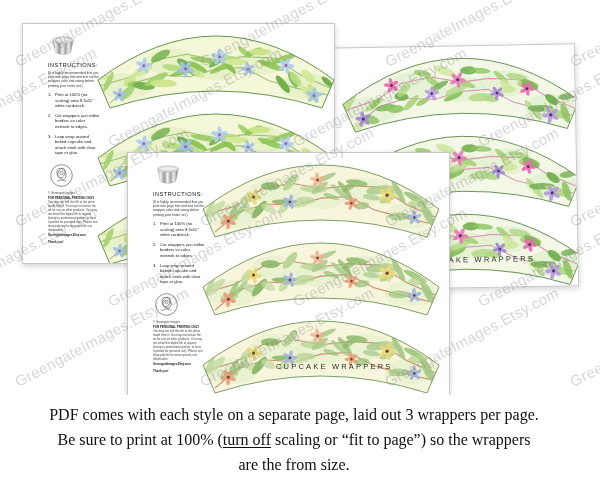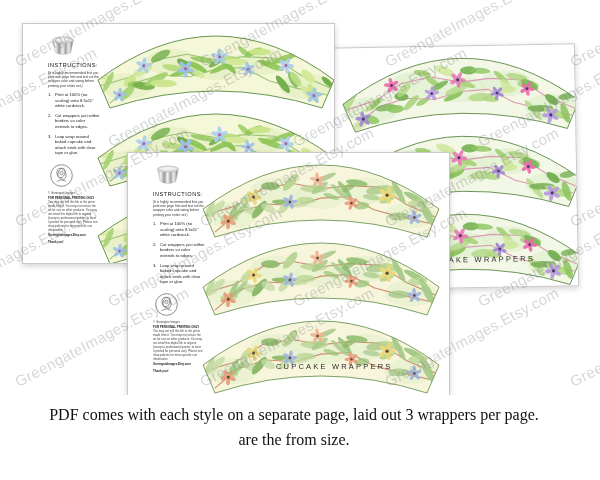--- a/index.html
+++ b/index.html
@@ -1157,15 +1157,16 @@
         <span class="wm" style="left: 475px; top: 295px;">GreengateImages.Etsy.com</span>
         <span class="wm" style="left: 12px; top: 375px;">GreengateImages.Etsy.com</span>
         <span class="wm" style="left: 197px; top: 375px;">GreengateImages.Etsy.com</span>
         <span class="wm" style="left: 382px; top: 375px;">GreengateImages.Etsy.com</span>
         <span class="wm" style="left: 567px; top: 375px;">GreengateImages.Etsy.com</span>
       </div>
   </div>
 
   <div class="caption">
     <div><span>PDF comes with each style on a separate page, laid out 3 wrappers per page.</span></div>
+    <div><span>Be sure to print at 100% (</span><span class="u">turn off</span><span> scaling or “fit to page”) so the wrappers</span></div>
     <div>are the from size.</div>
   </div>
 </div>
 
 </body></html>

